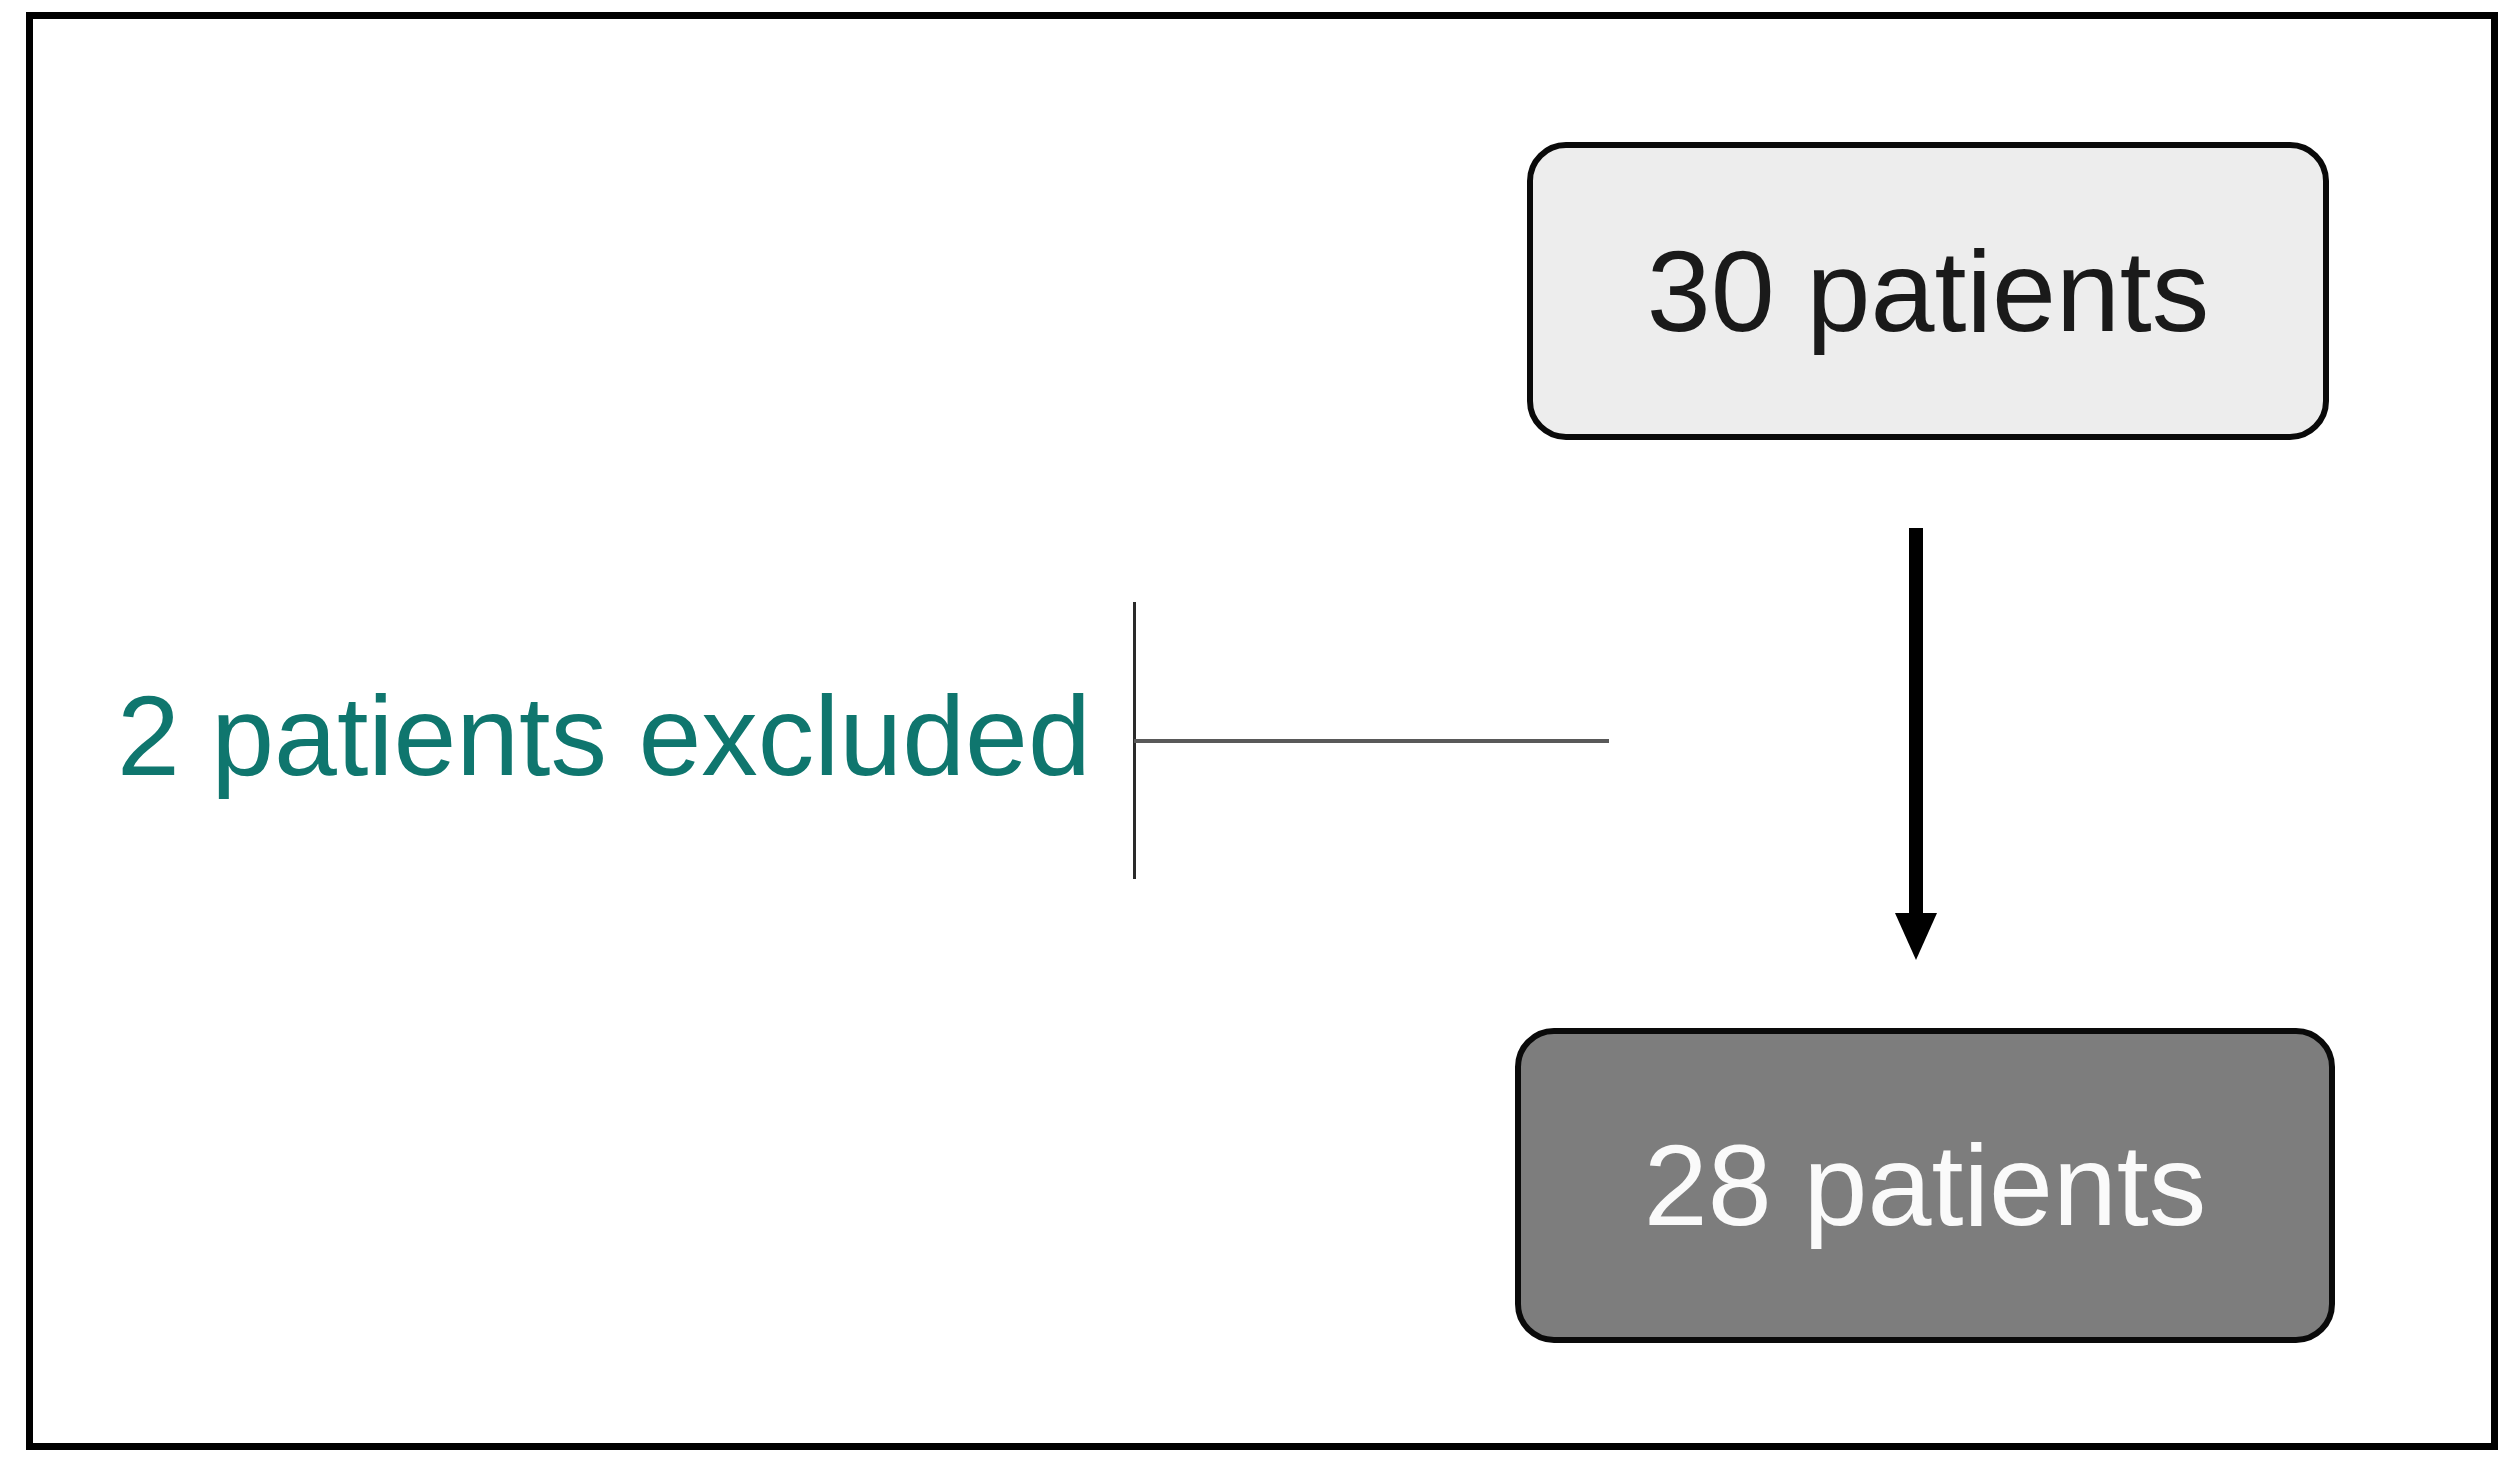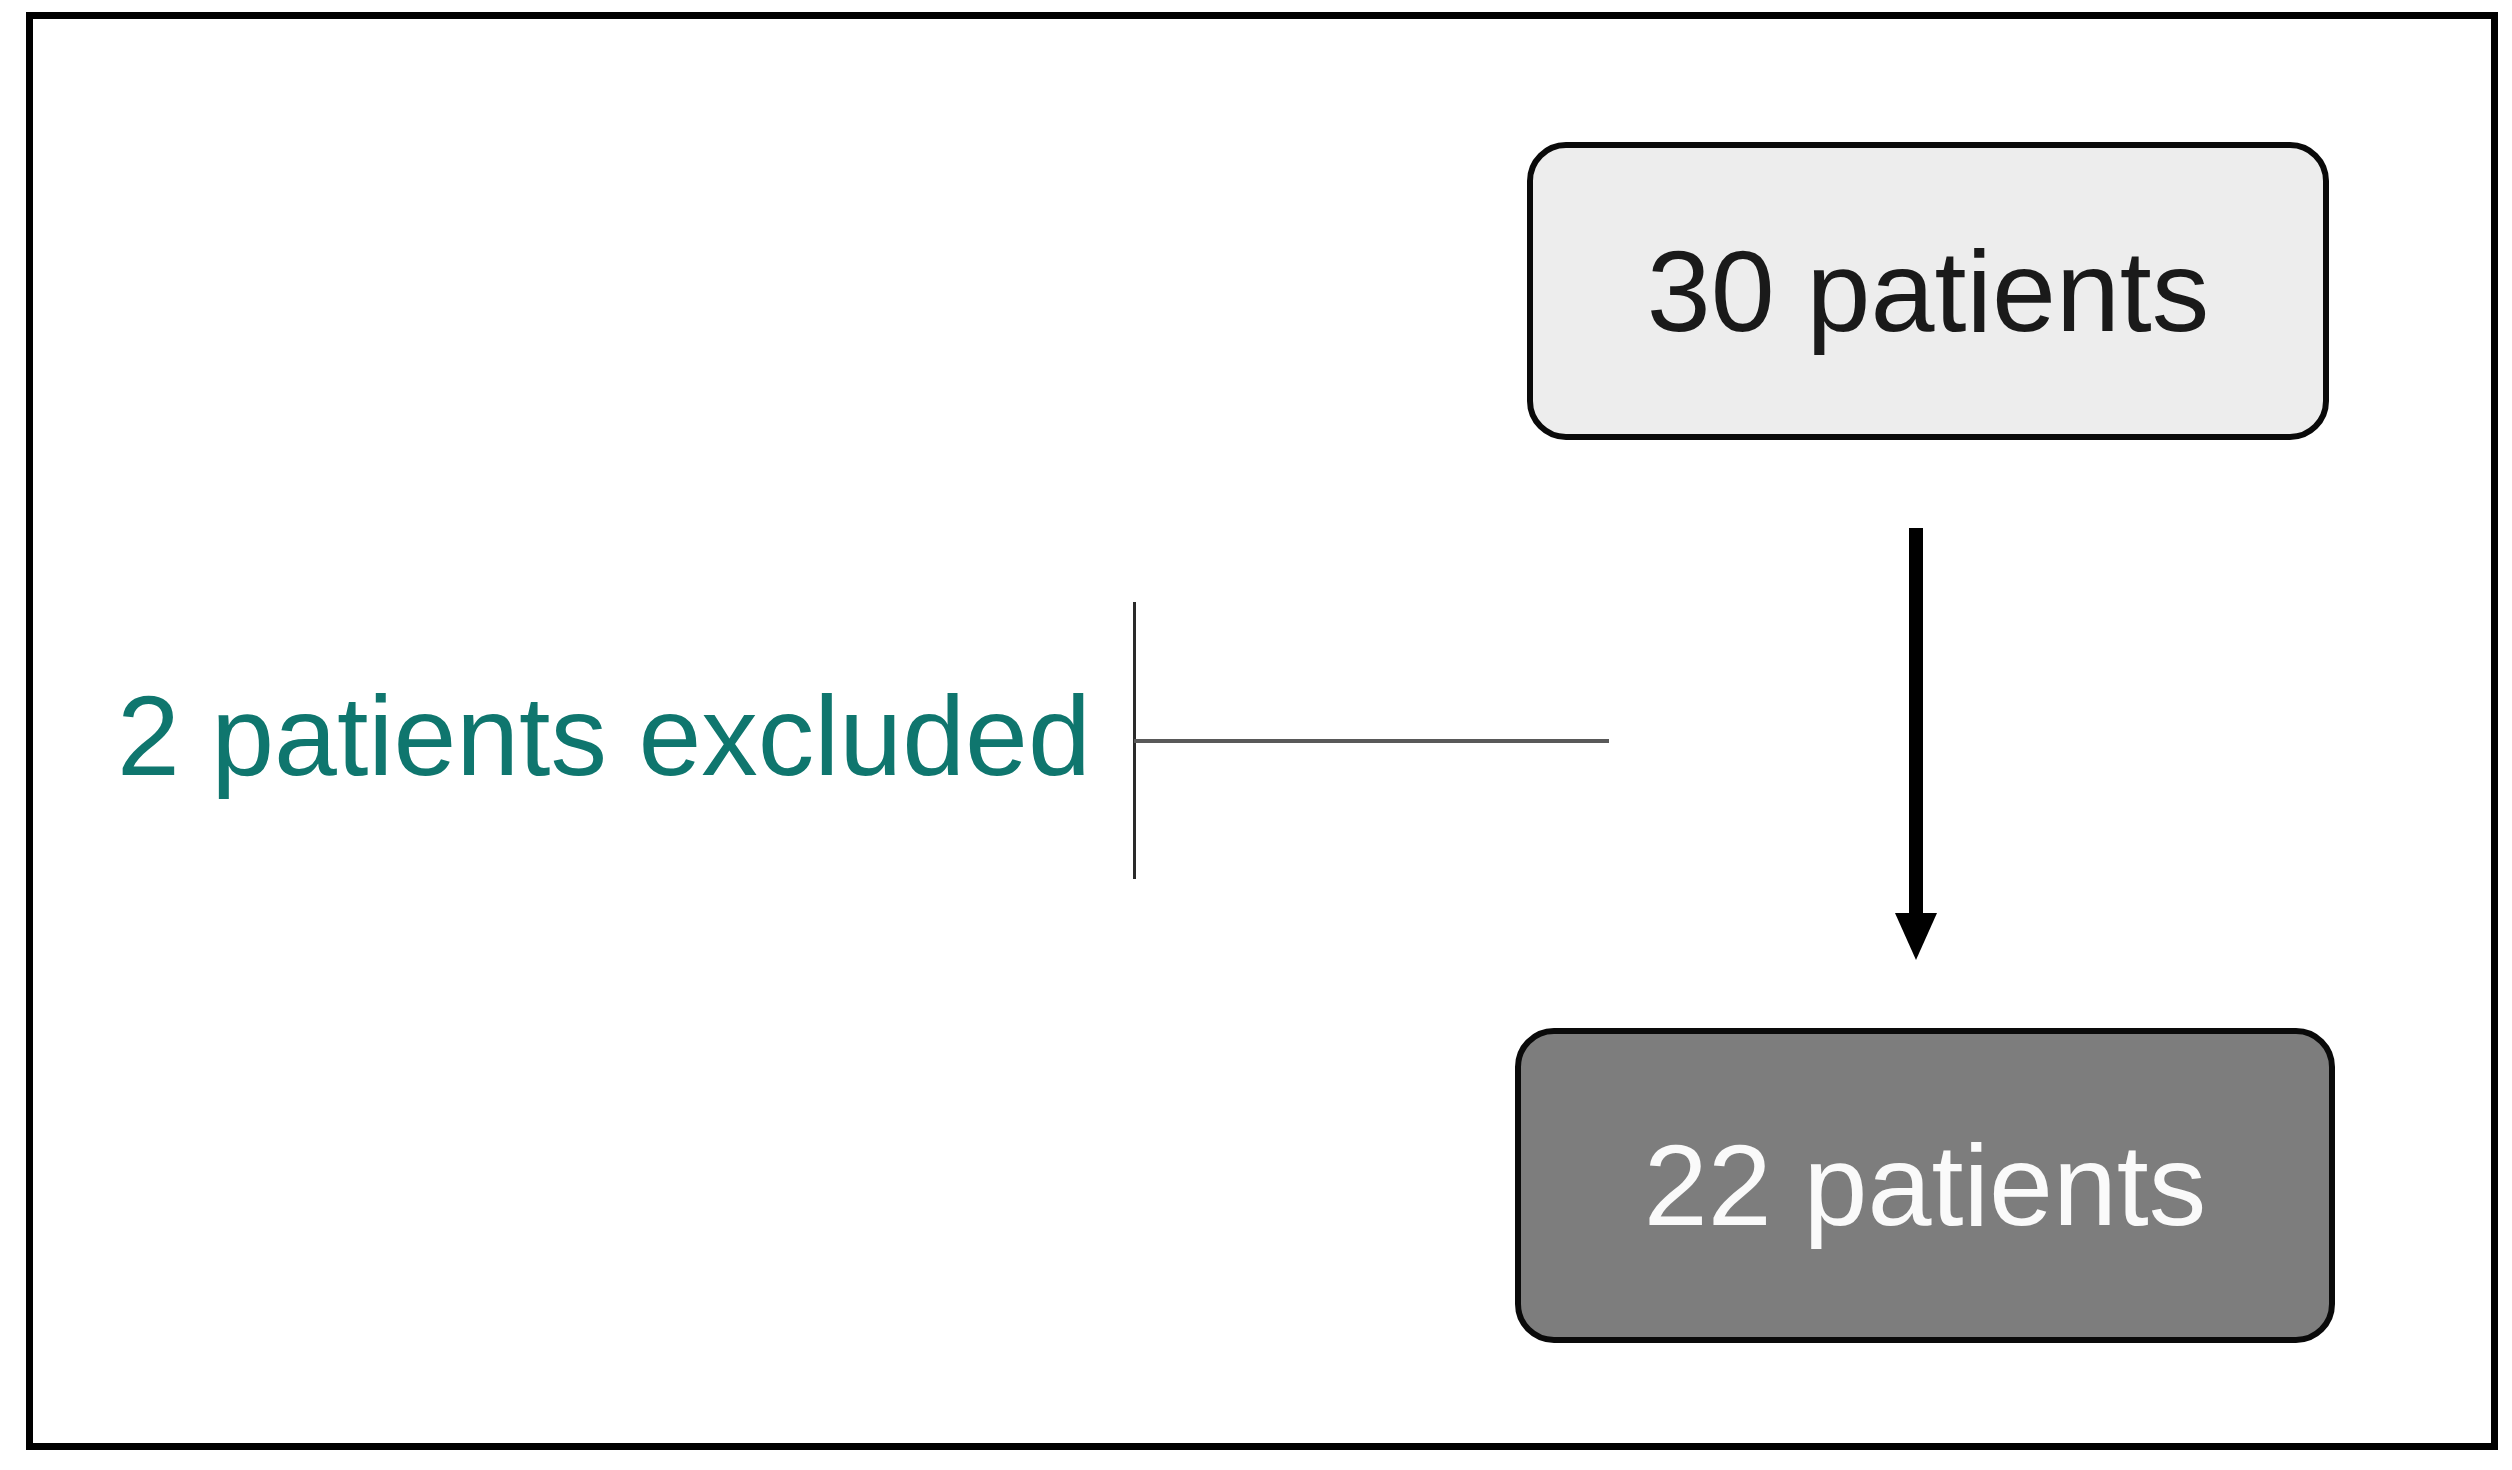--- a/index.html
+++ b/index.html
@@ -109,16 +109,16 @@
 
   <div class="arrow-shaft" style="background-color: rgb(0, 0, 0);"></div>
   <div class="arrow-head"></div>
 
   <div class="tee-vertical"></div>
   <div class="tee-horizontal" style="background-color: rgb(89, 89, 89);"></div>
 
   <div class="exclusion-label">2 patients excluded</div>
 
   <div class="node node-end" style="background-color: rgb(125, 125, 125);">
-    <span>22 patients</span>
+    <span>28 patients</span>
   </div>
 </div>
 
 
 </body></html>

